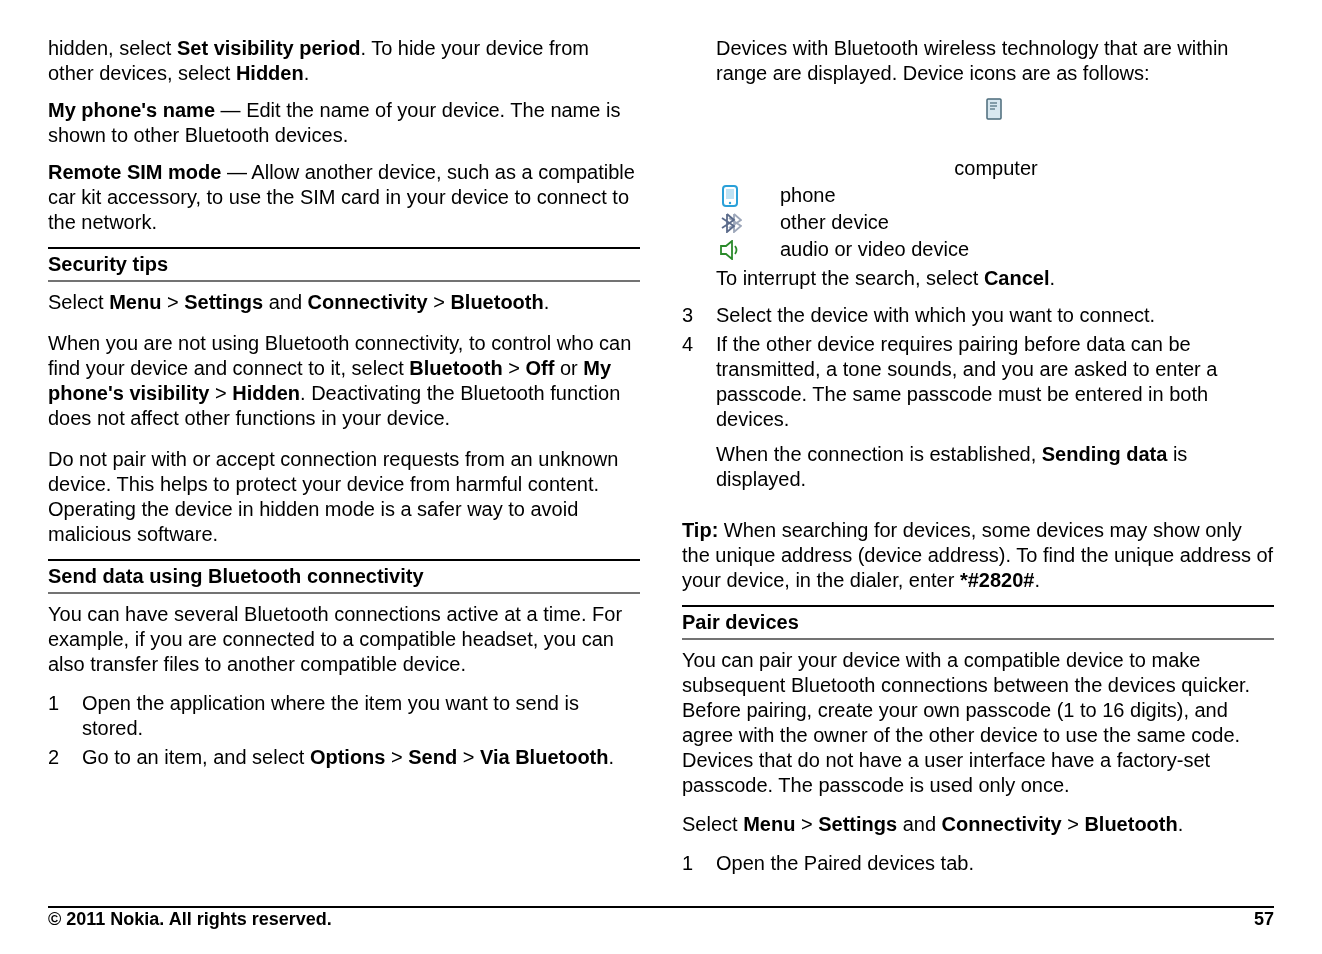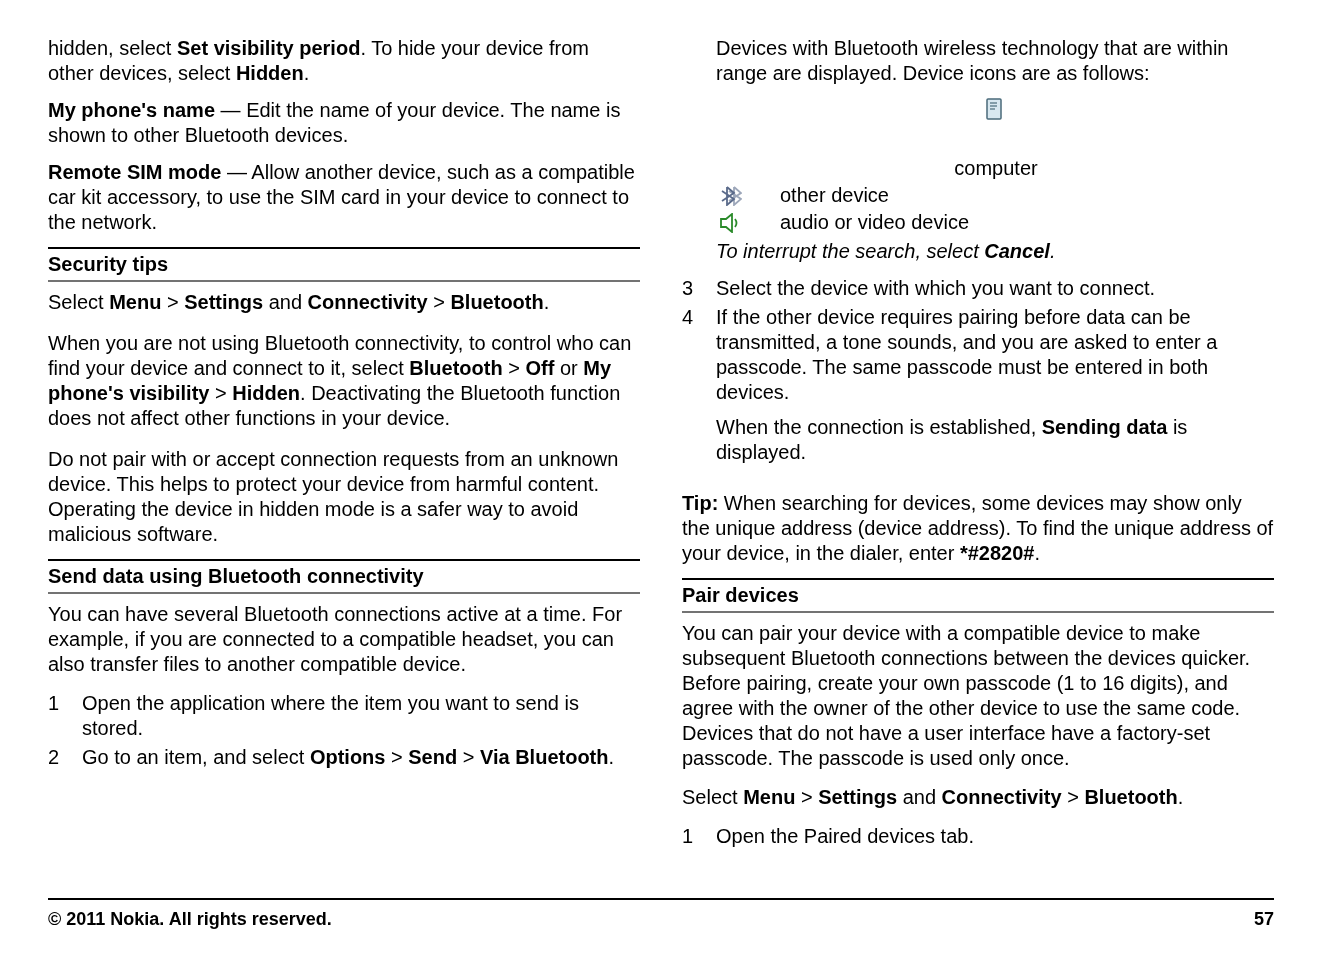--- a/index.html
+++ b/index.html
@@ -46,21 +46,20 @@
       padding-left: 36px;
     }
     .icon-cell { width: 26px; display: flex; justify-content: center; }
     .indent { padding-left: 34px; }
     .footer {
       position: absolute;
       bottom: 24px;
       left: 48px;
       right: 48px;
       border-top: 2px solid #000;
-      padding-top: 8px;
       display: flex;
       justify-content: space-between;
       font-weight: 700;
       font-size: 18px;
     }
     svg { display: block; }
   </style>
 </head>
 <body>
 
@@ -114,38 +113,48 @@
             <rect x="1" y="1" width="14" height="20" rx="1" fill="#d8e8f0" stroke="#4a6a7a" stroke-width="1.5"></rect>
             <line x1="4" y1="5" x2="11" y2="5" stroke="#4a6a7a" stroke-width="1.2"></line>
             <line x1="4" y1="8" x2="11" y2="8" stroke="#4a6a7a" stroke-width="1.2"></line>
             <line x1="4" y1="11" x2="9" y2="11" stroke="#4a6a7a" stroke-width="1.2"></line>
           </svg>
       </div>
       <span>computer</span>
     </div>
     <div class="icon-row">
       <div class="icon-cell">
+        <svg width="18" height="22" viewBox="0 0 18 22">
+            <rect x="1" y="1" width="14" height="20" rx="3" fill="#fff" stroke="#2aa0d8" stroke-width="2"></rect>
+            <rect x="4" y="4" width="8" height="10" fill="#2aa0d8" opacity="0.3"></rect>
+            <circle cx="8" cy="18" r="1.2" fill="#2aa0d8"></circle>
+          </svg>
+      </div>
+      <span>phone</span>
+    </div>
+    <div class="icon-row">
+      <div class="icon-cell">
         <svg width="22" height="20" viewBox="0 0 22 20">
             <path d="M7 1 L7 19 L14 13 L2 5 M7 1 L14 7 L2 15" fill="none" stroke="#5a6a8a" stroke-width="1.8"></path>
             <path d="M14 1 L14 19 L21 13 L9 5 M14 1 L21 7 L9 15" fill="none" stroke="#5a6a8a" stroke-width="1.8" opacity="0.6"></path>
           </svg>
       </div>
       <span>other device</span>
     </div>
     <div class="icon-row">
       <div class="icon-cell">
         <svg width="22" height="20" viewBox="0 0 22 20">
             <polygon points="1,6 6,6 12,1 12,19 6,14 1,14" fill="#fff" stroke="#2a8a2a" stroke-width="1.8"></polygon>
             <path d="M15 6 Q18 10 15 14" fill="none" stroke="#2a8a2a" stroke-width="1.8"></path>
           </svg>
       </div>
       <span>audio or video device</span>
     </div>
 
-    <p class="indent" style="margin-top:4px;font-style:italic;">
+    <p class="indent" style="margin-top:4px;">
       <span>To interrupt the search, select </span><span class="b">Cancel</span><span>.</span>
     </p>
 
     <div class="ol-item">
       <div class="ol-num">3</div>
       <div class="ol-body">Select the device with which you want to connect.</div>
     </div>
     <div class="ol-item">
       <div class="ol-num">4</div>
       <div class="ol-body">

